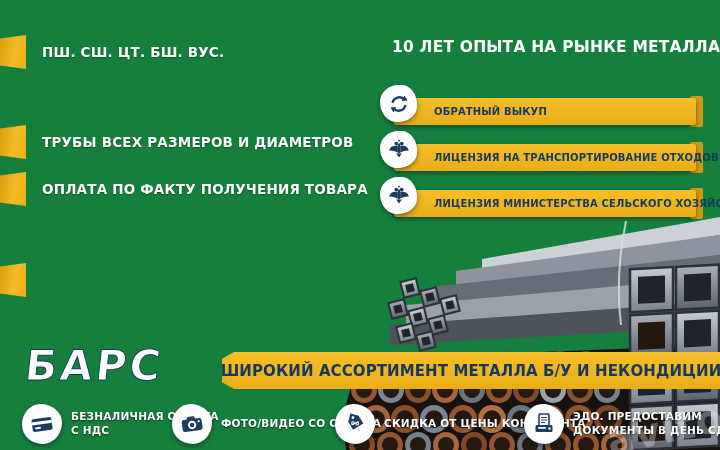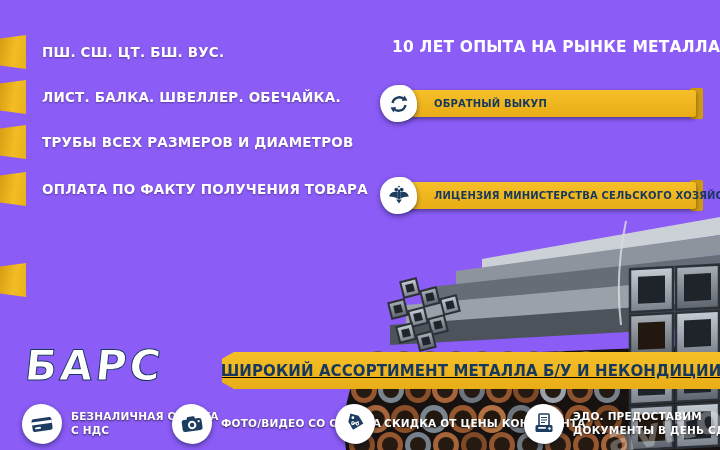--- a/index.html
+++ b/index.html
@@ -1,53 +1,53 @@
 <!DOCTYPE html>
 <html><head>
 <meta charset="utf-8">
 <style>
   html,body{margin:0;padding:0;}
   .stage{
     position:relative;width:720px;height:450px;overflow:hidden;
     background:radial-gradient(130% 95% at 42% 32%, #1e4572 0%, #173a63 42%, #1130542 0%, #122f55 65%, #0b2443 100%);
-    background-color:#8b5cf6;
+    background-color:#15803d;
     font-family:"DejaVu Sans","Liberation Sans",sans-serif;
   }
   
   .feature-row{position:absolute;left:0;height:36px;display:flex;align-items:center;z-index:3;}
   .ribbon{
     position:absolute;left:0;top:1px;width:26px;height:34px;
     background:linear-gradient(100deg,#d79c10 0%,#f3bc25 55%,#eab117 100%);
     clip-path:polygon(0 10%,100% 0,100% 100%,0 90%);
   }
   .feature-text{margin-left:42px;color:#ffffff;font-weight:bold;font-size:13.5px;letter-spacing:.2px;white-space:nowrap;text-shadow:0 1px 2px rgba(0,0,0,.35);}
   
   .exp-heading{position:absolute;left:392px;top:38px;width:322px;color:#fff;font-weight:bold;font-size:15.5px;white-space:nowrap;z-index:3;letter-spacing:.2px;}
   .badge{position:absolute;left:386px;width:324px;height:27px;z-index:3;}
   .badge-bar{
-    position:absolute;left:8px;top:0;width:302px;height:27px;
+    position:absolute;left:8px;top:8px;width:302px;height:27px;
     background:linear-gradient(180deg,#f6bf28 0%,#e9ad15 100%);
     border-radius:3px;display:flex;align-items:center;padding-left:40px;box-sizing:border-box;
     box-shadow:0 2px 4px rgba(5,15,35,.45);
   }
   .badge-fold{position:absolute;right:-7px;width:13px;height:31px;background:#cf9a10;border-radius:2px;z-index:-1;}
   .fold-up{top:-2px}.fold-down{bottom:-2px}
   .badge-label{color:#16385e;font-weight:bold;font-size:10px;letter-spacing:.15px;white-space:nowrap;}
   .blob{
     position:absolute;left:-6px;top:-5px;width:37px;height:37px;background:#ffffff;
     border-radius:50% 42% 52% 46% / 46% 52% 42% 54%;
     display:flex;align-items:center;justify-content:center;z-index:2;
     box-shadow:0 2px 5px rgba(5,15,35,.5);
   }
   
   .bottom-banner{
     position:absolute;left:222px;top:352px;width:498px;height:37px;z-index:3;
     background:linear-gradient(180deg,#f6bf28,#e9ae16);
     clip-path:polygon(0 18%,12px 0,100% 0,100% 100%,12px 100%,0 82%);
-    display:flex;align-items:center;justify-content:center;text-decoration:underline;
+    display:flex;align-items:center;justify-content:center;
   }
   .banner-text{color:#16385e;font-weight:bold;font-size:15px;white-space:nowrap;letter-spacing:.1px;}
   
   .logo{position:absolute;left:20px;top:340px;z-index:3;}
   
   .bottom-item{position:absolute;top:401px;height:45px;display:flex;align-items:center;gap:9px;z-index:3;}
   .bi-blob{
     width:40px;height:40px;background:#fff;flex:0 0 auto;
     border-radius:46% 54% 48% 52% / 52% 46% 54% 48%;
     display:flex;align-items:center;justify-content:center;
@@ -239,24 +239,20 @@
           <circle cx="256" cy="232" r="8"></circle>
           <circle cx="284" cy="232" r="8"></circle>
         </g>
     </g>
   </svg>
 
   <div class="feature-row" style="top:34px">
       <span class="ribbon"></span>
       <span class="feature-text">ПШ. СШ. ЦТ. БШ. ВУС.</span>
     </div>
-  <div class="feature-row" style="top:79px">
-      <span class="ribbon"></span>
-      <span class="feature-text">ЛИСТ. БАЛКА. ШВЕЛЛЕР. ОБЕЧАЙКА.</span>
-    </div>
   <div class="feature-row" style="top:124px">
       <span class="ribbon"></span>
       <span class="feature-text">ТРУБЫ ВСЕХ РАЗМЕРОВ И ДИАМЕТРОВ</span>
     </div>
   <div class="feature-row" style="top:171px">
       <span class="ribbon"></span>
       <span class="feature-text">ОПЛАТА ПО ФАКТУ ПОЛУЧЕНИЯ ТОВАРА</span>
     </div>
   <div class="feature-row" style="top:262px">
       <span class="ribbon"></span>
@@ -274,20 +270,39 @@
         <polygon points="17.5,3.5 20.5,8.5 14.8,9" fill="#1c3c60"></polygon>
         <polygon points="6.5,20.5 3.5,15.5 9.2,15" fill="#1c3c60"></polygon>
       </svg>
     </span>
     <div class="badge-bar">
       <span class="badge-fold fold-up"></span>
       <span class="badge-label">ОБРАТНЫЙ ВЫКУП</span>
     </div>
   </div>
 
+  <div class="badge" style="top:136px">
+    <span class="blob">
+      <svg width="24" height="24" viewBox="0 0 30 30">
+        <g fill="#1c3c60">
+          <path d="M13 4 L15 2 L17 4 Z"></path>
+          <circle cx="11.6" cy="7" r="2.3"></circle>
+            <circle cx="18.4" cy="7" r="2.3"></circle>
+          <rect x="13.6" y="7" width="2.8" height="12" rx="1.2"></rect>
+          <path d="M13.5 10 C7 9 3.5 11.5 2.8 15.5 C7 15.5 10.5 16.5 13.5 18.5 Z"></path>
+          <path d="M16.5 10 C23 9 26.5 11.5 27.2 15.5 C23 15.5 19.5 16.5 16.5 18.5 Z"></path>
+          <path d="M11.5 19.5 L18.5 19.5 L15 24.5 Z"></path>
+        </g>
+      </svg>
+    </span>
+    <div class="badge-bar">
+      <span class="badge-fold fold-down"></span>
+      <span class="badge-label">ЛИЦЕНЗИЯ НА ТРАНСПОРТИРОВАНИЕ ОТХОДОВ</span>
+    </div>
+  </div>
 
   <div class="badge" style="top:182px">
     <span class="blob">
       <svg width="24" height="24" viewBox="0 0 30 30">
         <g fill="#1c3c60">
           <path d="M13 4 L15 2 L17 4 Z"></path>
           <circle cx="11.6" cy="7" r="2.3"></circle>
             <circle cx="18.4" cy="7" r="2.3"></circle>
           <rect x="13.6" y="7" width="2.8" height="12" rx="1.2"></rect>
           <path d="M13.5 10 C7 9 3.5 11.5 2.8 15.5 C7 15.5 10.5 16.5 13.5 18.5 Z"></path>

